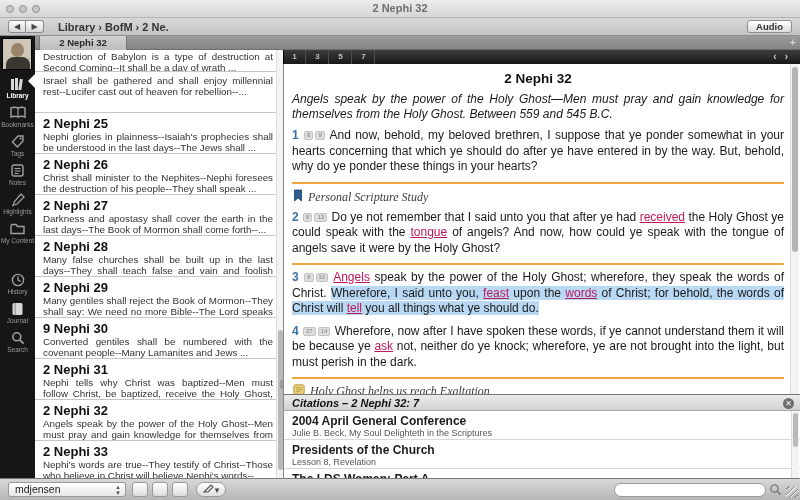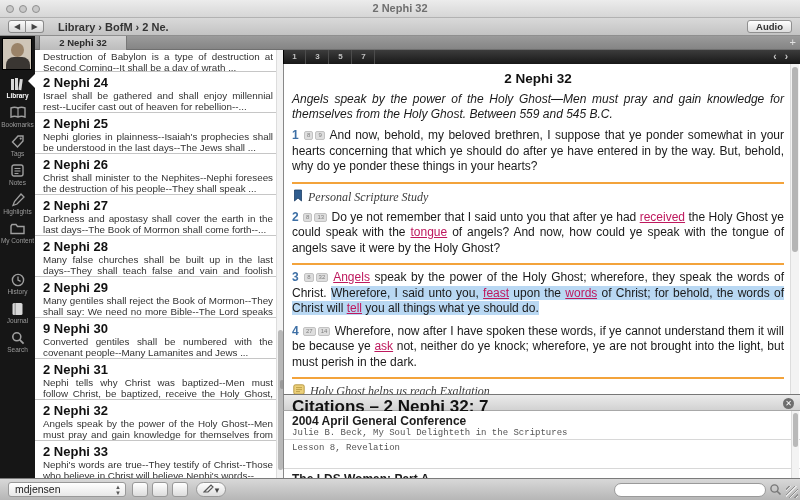--- a/index.html
+++ b/index.html
@@ -80,28 +80,28 @@
   .divider { border-top:2px solid #f3a33b; margin:2px 0 5px 0; }
   .annot { display:flex; align-items:center; gap:5px; margin:0 0 4px 1px;
     font-family:"Liberation Serif", serif; font-style:italic; font-size:12px; color:#3c3c3c; }
   .reader-scroll { position:absolute; left:790px; top:64px; width:9px; height:330px; background:#f3f3f3; border-left:1px solid #ddd; }
   .reader-thumb { position:absolute; left:1px; top:3px; width:6px; height:185px; background:#b5b5b5; border-radius:3px; }
 
   
   .cit-header { position:absolute; left:283px; top:394px; width:517px; height:17px;
     background:linear-gradient(#ebebeb,#d2d2d2); border-top:1px solid #777; border-bottom:1px solid #a8a8a8;
     border-left:1px solid #888; }
-  .cit-title { position:absolute; left:8px; top:2px; font-size:17px; font-weight:bold; color:#111; }
+  .cit-title { position:absolute; left:8px; top:2px; font-size:11px; font-weight:bold; color:#111;font-style:italic; }
   .cit-close { position:absolute; right:6px; top:3px; width:11px; height:11px; border-radius:50%;
     background:#6e6e6e; color:#fff; font-size:8px; line-height:11px; text-align:center; }
   .cit-list { position:absolute; left:283px; top:411px; width:517px; height:67px; background:#fff;
     border-left:1px solid #888; overflow:hidden; }
   .cit-item { padding:3px 10px 2px 8px; border-bottom:1px solid #d8d8d8; height:29px; }
   .cit-item .t { font-size:12px; font-weight:bold; color:#1d1d1d; line-height:14px; }
-  .cit-item .s { font-size:9px; color:#555; line-height:11px;font-family:Liberation Mono, monospace; }
+  .cit-item .s { font-size:9px; color:#555; line-height:11px; }
   .cit-scroll { position:absolute; left:791px; top:411px; width:8px; height:67px; background:#f3f3f3; border-left:1px solid #ddd; }
   .cit-thumb { position:absolute; left:1px; top:2px; width:5px; height:34px; background:#b9b9b9; border-radius:3px; }
 
   
   .bottombar { position:absolute; left:0; top:478px; width:800px; height:22px;
     background:linear-gradient(#d8d8d8,#b6b6b6); border-top:1px solid #7b7b7b;padding-left:19px; }
   .user-select { position:absolute; left:8px; top:3px; width:118px; height:15px; background:linear-gradient(#fff,#e8e8e8);
     border:1px solid #999; border-radius:3px; font-size:10.5px; color:#222; line-height:13px; padding-left:6px; }
   .user-select .arrows { position:absolute; right:4px; top:1px; font-size:6px; color:#555; line-height:6px; }
   .abtn { position:absolute; top:3px; width:16px; height:15px; border:1px solid #999; border-radius:3px;
@@ -233,21 +233,20 @@
         </div>
       </div>
   </div>
   <div class="sel-arrow"></div>
 
   <div class="chlist">
       <div class="ch-item partial">
         <div class="ch-sum">Destruction of Babylon is a type of destruction at Second Coming--It shall be a day of wrath ...</div>
       </div>
       <div class="ch-item">
-        <div class="ch-title">2 Nephi 24</div>
         <div class="ch-sum">Israel shall be gathered and shall enjoy millennial rest--Lucifer cast out of heaven for rebellion--...</div>
       </div>
       <div class="ch-item">
         <div class="ch-title">2 Nephi 25</div>
         <div class="ch-sum">Nephi glories in plainness--Isaiah's prophecies shall be understood in the last days--The Jews shall ...</div>
       </div>
       <div class="ch-item">
         <div class="ch-title">2 Nephi 26</div>
         <div class="ch-sum">Christ shall minister to the Nephites--Nephi foresees the destruction of his people--They shall speak ...</div>
       </div>
@@ -328,20 +327,21 @@
   <div class="cit-header">
     <div class="cit-title">Citations – 2 Nephi 32: 7</div>
     <div class="cit-close">✕</div>
   </div>
   <div class="cit-list">
       <div class="cit-item">
         <div class="t">2004 April General Conference</div>
         <div class="s">Julie B. Beck, My Soul Delighteth in the Scriptures</div>
       </div>
       <div class="cit-item">
+        <div class="t">Presidents of the Church</div>
         <div class="s">Lesson 8, Revelation</div>
       </div>
       <div class="cit-item">
         <div class="t">The LDS Woman: Part A</div>
       </div>
     </div>
   <div class="cit-scroll">
       <div class="cit-thumb"></div>
     </div>
 

